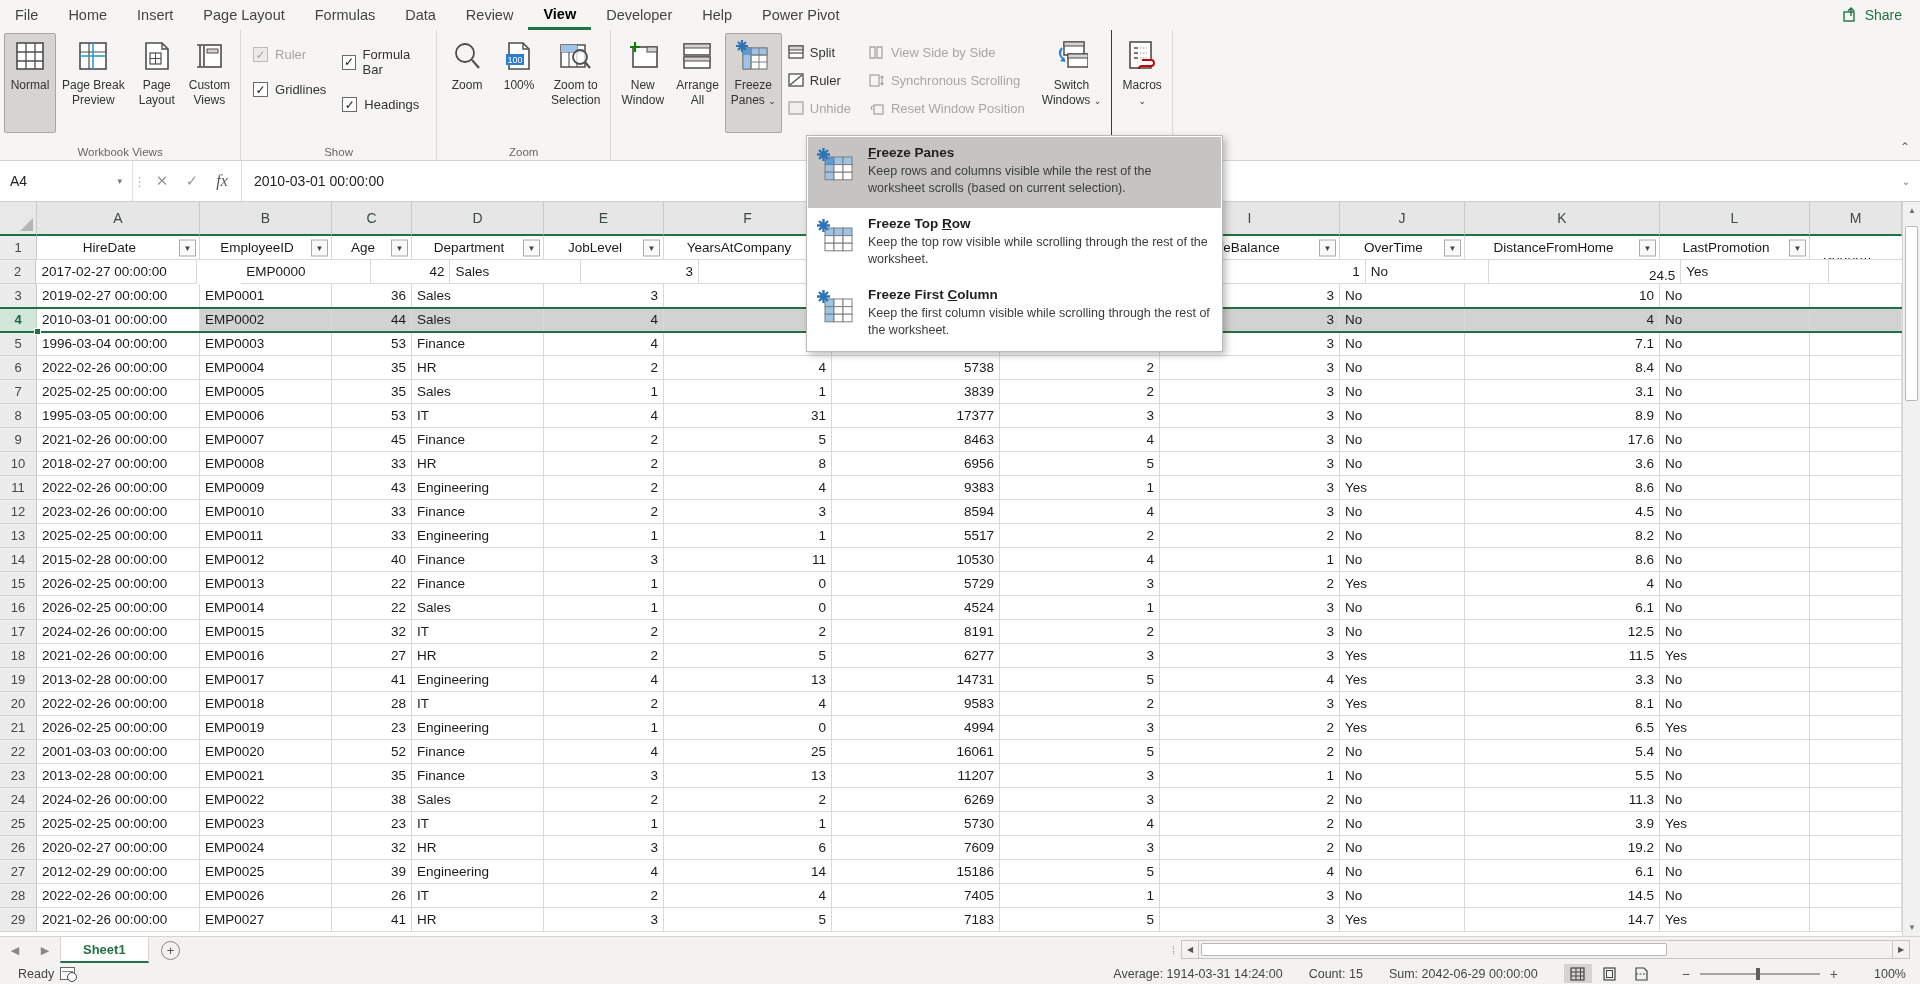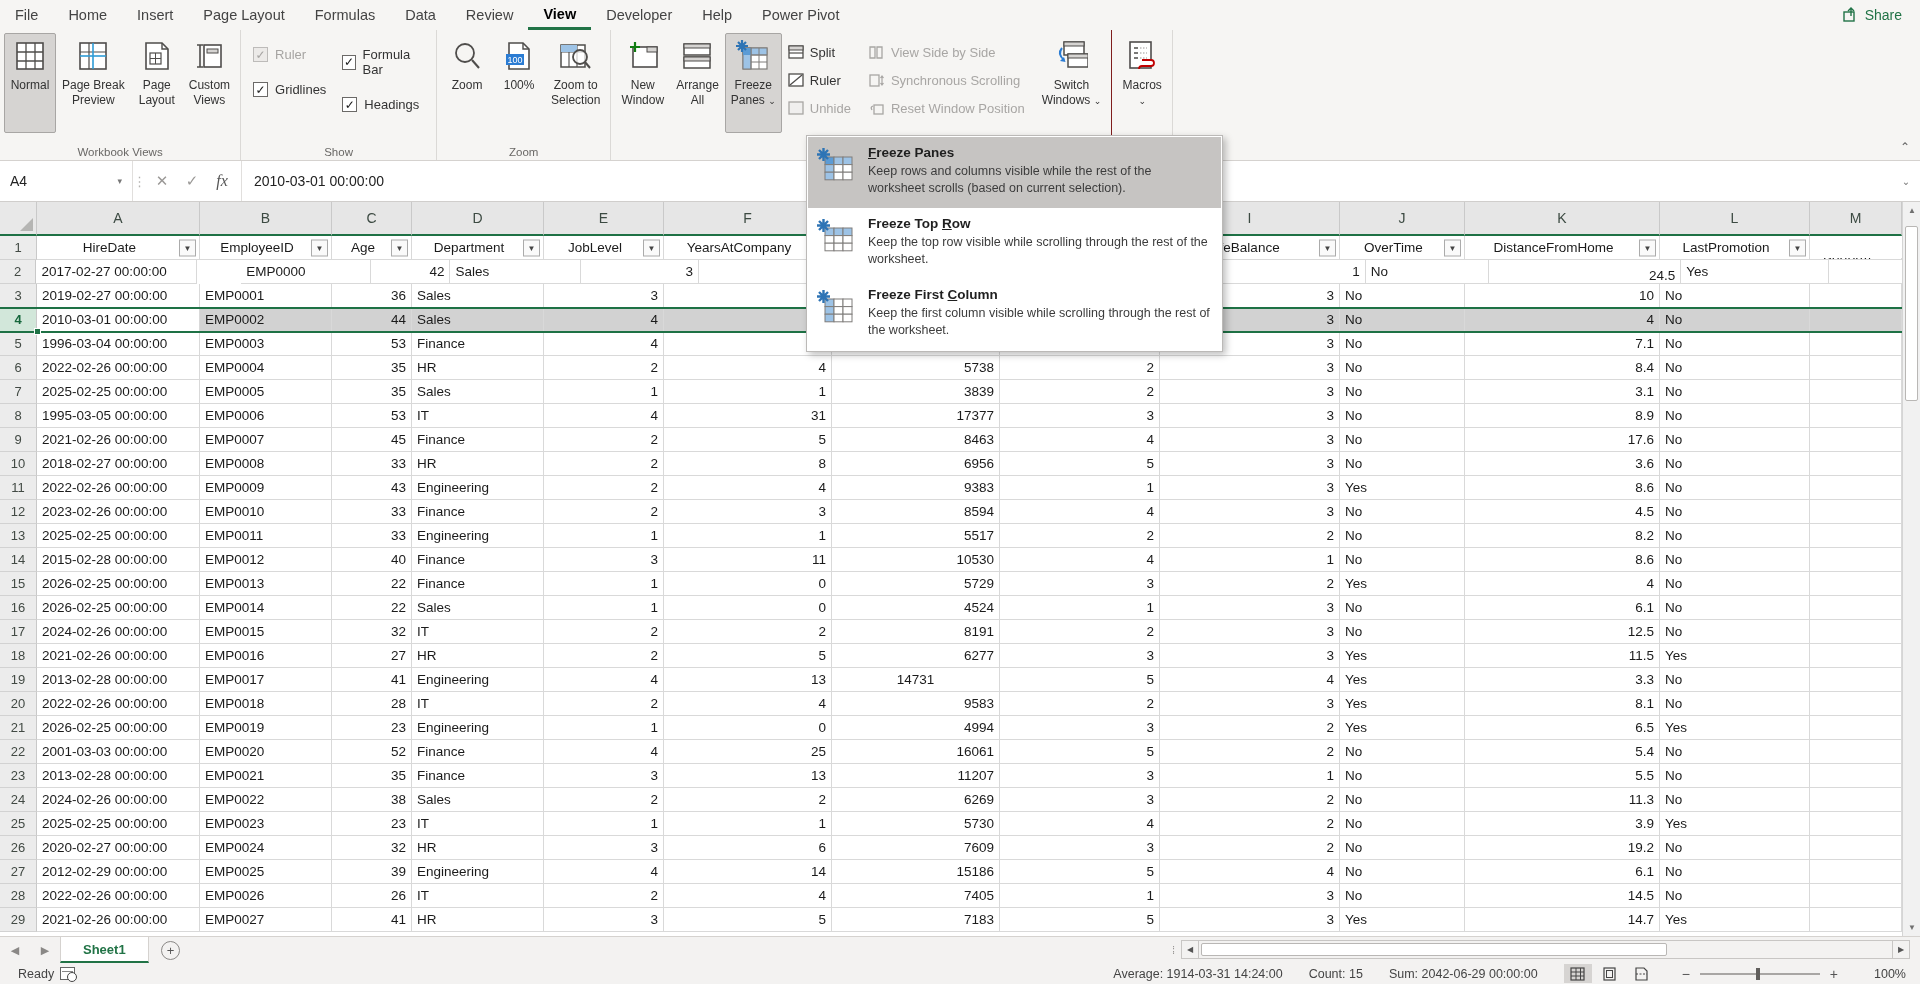--- a/index.html
+++ b/index.html
@@ -1202,21 +1202,21 @@
         </div>
         <div class="gcell" style="width: 132px;">
           <span>Engineering</span>
         </div>
         <div class="gcell r" style="width: 120px;">
           <span>4</span>
         </div>
         <div class="gcell r" style="width: 168px;">
           <span>13</span>
         </div>
-        <div class="gcell r" style="width: 168px; justify-content: center;">
+        <div class="gcell r" style="width: 168px;">
           <span>14731</span>
         </div>
         <div class="gcell r" style="width: 160px;">
           <span>5</span>
         </div>
         <div class="gcell r" style="width: 180px;">
           <span>4</span>
         </div>
         <div class="gcell" style="width: 125px;">
           <span>Yes</span>

